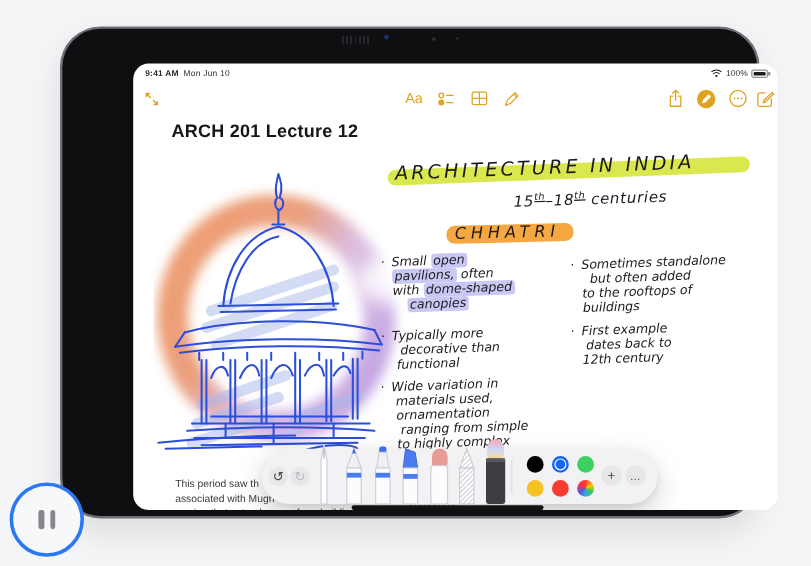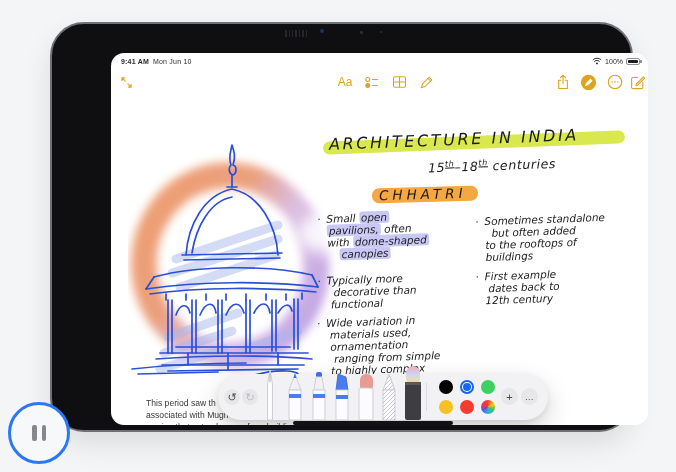--- a/index.html
+++ b/index.html
@@ -187,20 +187,21 @@
     </div>
     <div class="nav-icon" style="left:518px;">
       <svg width="16" height="16" viewBox="0 0 20 20">
         <g stroke="#dfa41f" stroke-width="1.4" fill="none" stroke-linecap="round" stroke-linejoin="round">
           <path d="M16 10.5 V16.5 A1.8 1.8 0 0 1 14.2 18.3 H3.8 A1.8 1.8 0 0 1 2 16.5 V6.1 A1.8 1.8 0 0 1 3.8 4.3 H9.5"></path>
           <path d="M8 12.5 L16.8 3.7 L18.3 5.2 L9.5 14 L7.5 14.5 Z"></path>
         </g>
       </svg>
     </div>
 
+    <div class="note-title">ARCH 201 Lecture 12</div>
 
     <svg class="sketch" width="215" height="240" viewBox="0 0 215 240">
       <defs>
         <linearGradient id="ringGrad" x1="0" y1="0" x2="1" y2="1">
           <stop offset="0" stop-color="#e8702e" stop-opacity=".85"></stop>
           <stop offset=".38" stop-color="#df6a34" stop-opacity=".8"></stop>
           <stop offset=".6" stop-color="#b06fc0" stop-opacity=".55"></stop>
           <stop offset="1" stop-color="#8f63d6" stop-opacity=".8"></stop>
         </linearGradient>
         <filter id="soft" x="-40%" y="-40%" width="180%" height="180%">

